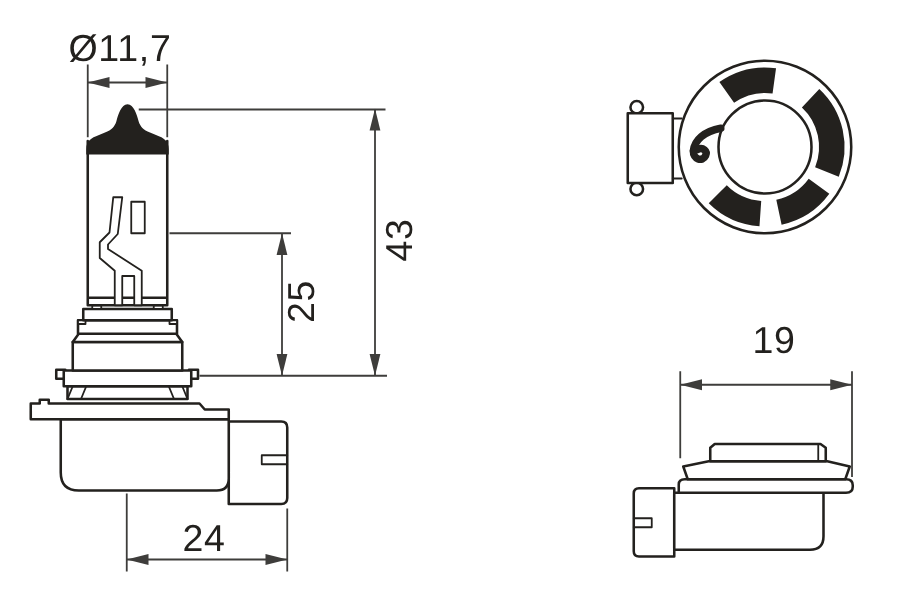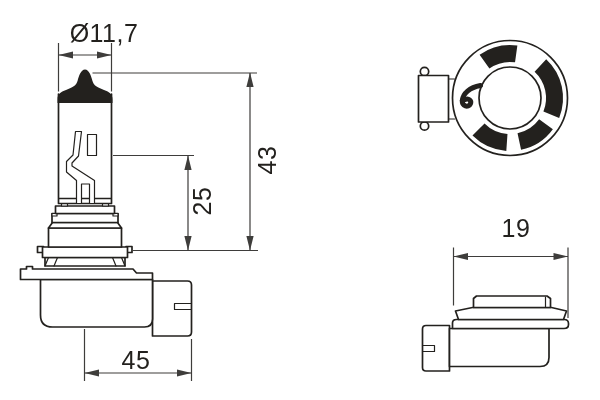--- a/index.html
+++ b/index.html
@@ -115,18 +115,18 @@
       <path class="s thin" d="M545.5 297 V307"></path>
       <path class="s thin" d="M422.5 345.5 H434.5 M422.5 351.5 H434.5 M434.5 345.5 V351.5"></path>
     </g>
     <g>
       <path class="d" d="M453.5 247.5 V305.5 M568 247.5 V318 M453.5 256.5 H568"></path>
       <polygon class="ah" points="453.5,256.5 468,252.9 468,260.1"></polygon>
       <polygon class="ah" points="568,256.5 553.5,252.9 553.5,260.1"></polygon>
     </g>
   </svg>
 
-  <div class="lbl" style="left:104px;  top:33px;">Ø11,7</div>
+  <div class="lbl" style="left:80px;  top:33px;">Ø11,7</div>
   <div class="lbl v" style="left:267px; top:160px;">43</div>
   <div class="lbl v" style="left:202px; top:201px;">25</div>
-  <div class="lbl" style="left:136px; top:360px;">45</div>
+  <div class="lbl" style="left:136px; top:360px;">24</div>
   <div class="lbl" style="left:516px; top:228px;">19</div>
 </div>
 
 </body></html>

